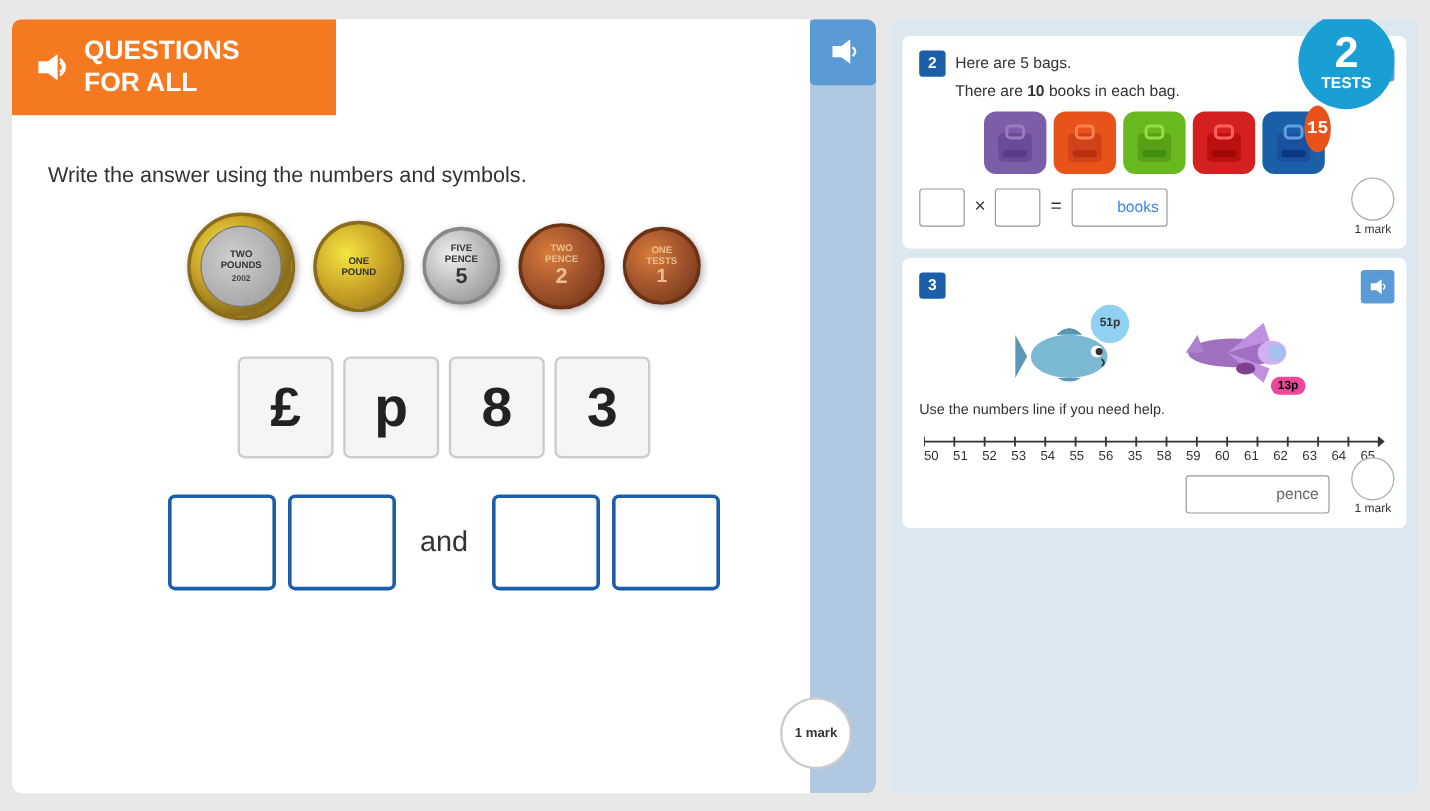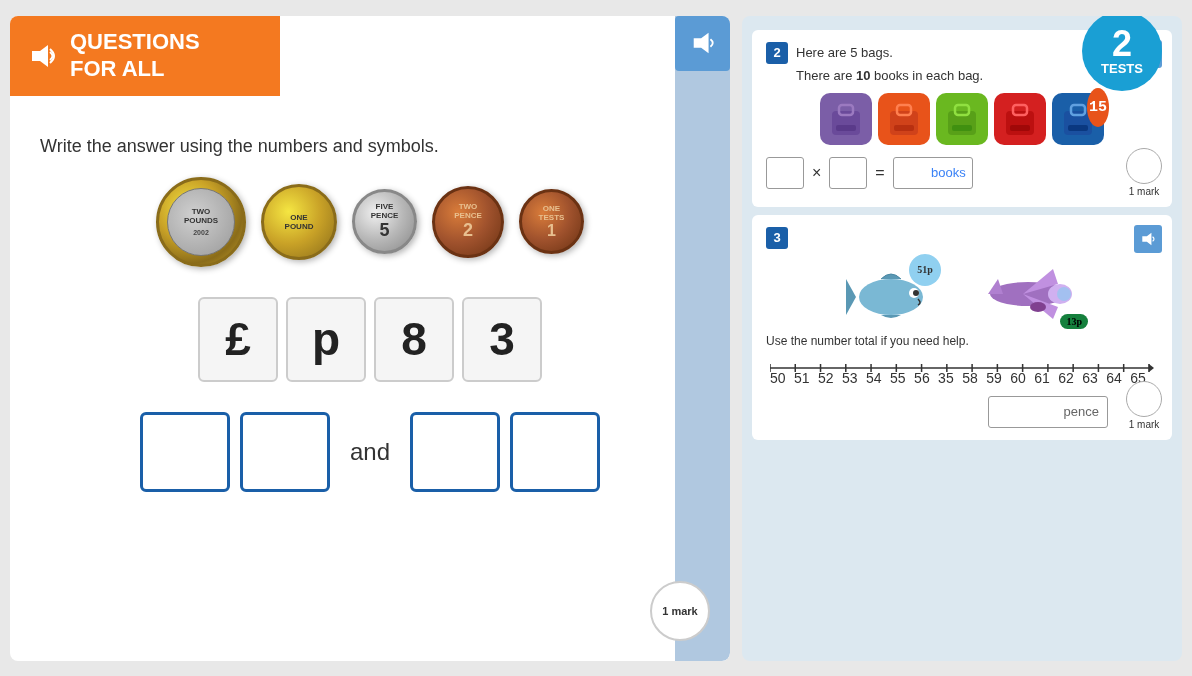--- a/index.html
+++ b/index.html
@@ -429,21 +429,20 @@
       padding: 12px 14px;
       position: relative;
     }
 
     .toys-row {
       display: flex;
       align-items: center;
       gap: 32px;
       margin: 10px 0;
       justify-content: center;
-      font-family: Liberation Serif, serif;
     }
 
     .toy-item {
       position: relative;
       display: flex;
       align-items: center;
     }
 
     .price-bubble {
       background: #7bc8e8;
@@ -713,25 +712,25 @@
 
           <polygon points="45,35 75,60 80,48" fill="#c090e0"></polygon>
 
           <ellipse cx="82" cy="35" rx="12" ry="10" fill="#d0b0f0"></ellipse>
           <ellipse cx="86" cy="35" rx="7" ry="7" fill="#90c8f0" opacity="0.7"></ellipse>
 
           <polygon points="10,35 20,20 25,35" fill="#b080d0"></polygon>
 
           <ellipse cx="60" cy="48" rx="8" ry="5" fill="#804090"></ellipse>
         </svg>
-        <div style="position:absolute;bottom:-5px;right:-10px;background:#15803d;border-radius:8px;padding:2px 6px;font-size:10px;font-weight:bold;">13p</div>
-      </div>
-    </div>
-
-    <div class="number-line-instruction">Use the number total if you need help.</div>
+        <div style="position:absolute;bottom:-5px;right:-10px;background:#ec4899;border-radius:8px;padding:2px 6px;font-size:10px;font-weight:bold;">13p</div>
+      </div>
+    </div>
+
+    <div class="number-line-instruction">Use the numbers line if you need help.</div>
 
     <div class="number-line-container">
       <div style="position:relative;height:32px;margin:0 4px;">
 
         <svg width="100%" height="32" viewBox="0 0 380 32" preserveAspectRatio="none" style="position:absolute;top:0;left:0;">
           <line x1="0" y1="14" x2="375" y2="14" stroke="#333" stroke-width="1.5"></line>
           <polygon points="375,10 380,14 375,18" fill="#333"></polygon>
 
           <line x1="0" y1="10" x2="0" y2="18" stroke="#333" stroke-width="1.5"></line>
           <line x1="25" y1="10" x2="25" y2="18" stroke="#333" stroke-width="1.5"></line>
@@ -744,21 +743,21 @@
           <line x1="200" y1="10" x2="200" y2="18" stroke="#333" stroke-width="1.5"></line>
           <line x1="225" y1="10" x2="225" y2="18" stroke="#333" stroke-width="1.5"></line>
           <line x1="250" y1="10" x2="250" y2="18" stroke="#333" stroke-width="1.5"></line>
           <line x1="275" y1="10" x2="275" y2="18" stroke="#333" stroke-width="1.5"></line>
           <line x1="300" y1="10" x2="300" y2="18" stroke="#333" stroke-width="1.5"></line>
           <line x1="325" y1="10" x2="325" y2="18" stroke="#333" stroke-width="1.5"></line>
           <line x1="350" y1="10" x2="350" y2="18" stroke="#333" stroke-width="1.5"></line>
           <line x1="375" y1="10" x2="375" y2="18" stroke="#333" stroke-width="1.5"></line>
         </svg>
 
-        <div style="display:flex;justify-content:space-between;position:absolute;bottom:0;left:0;right:8px;font-size:14px;color:#333;">
+        <div style="display:flex;justify-content:space-between;position:absolute;bottom:0;left:0;right:8px;font-size:11px;color:#333;">
           <span>50</span>
           <span>51</span>
           <span>52</span>
           <span>53</span>
           <span>54</span>
           <span>55</span>
           <span>56</span>
           <span>35</span>
           <span>58</span>
           <span>59</span>

